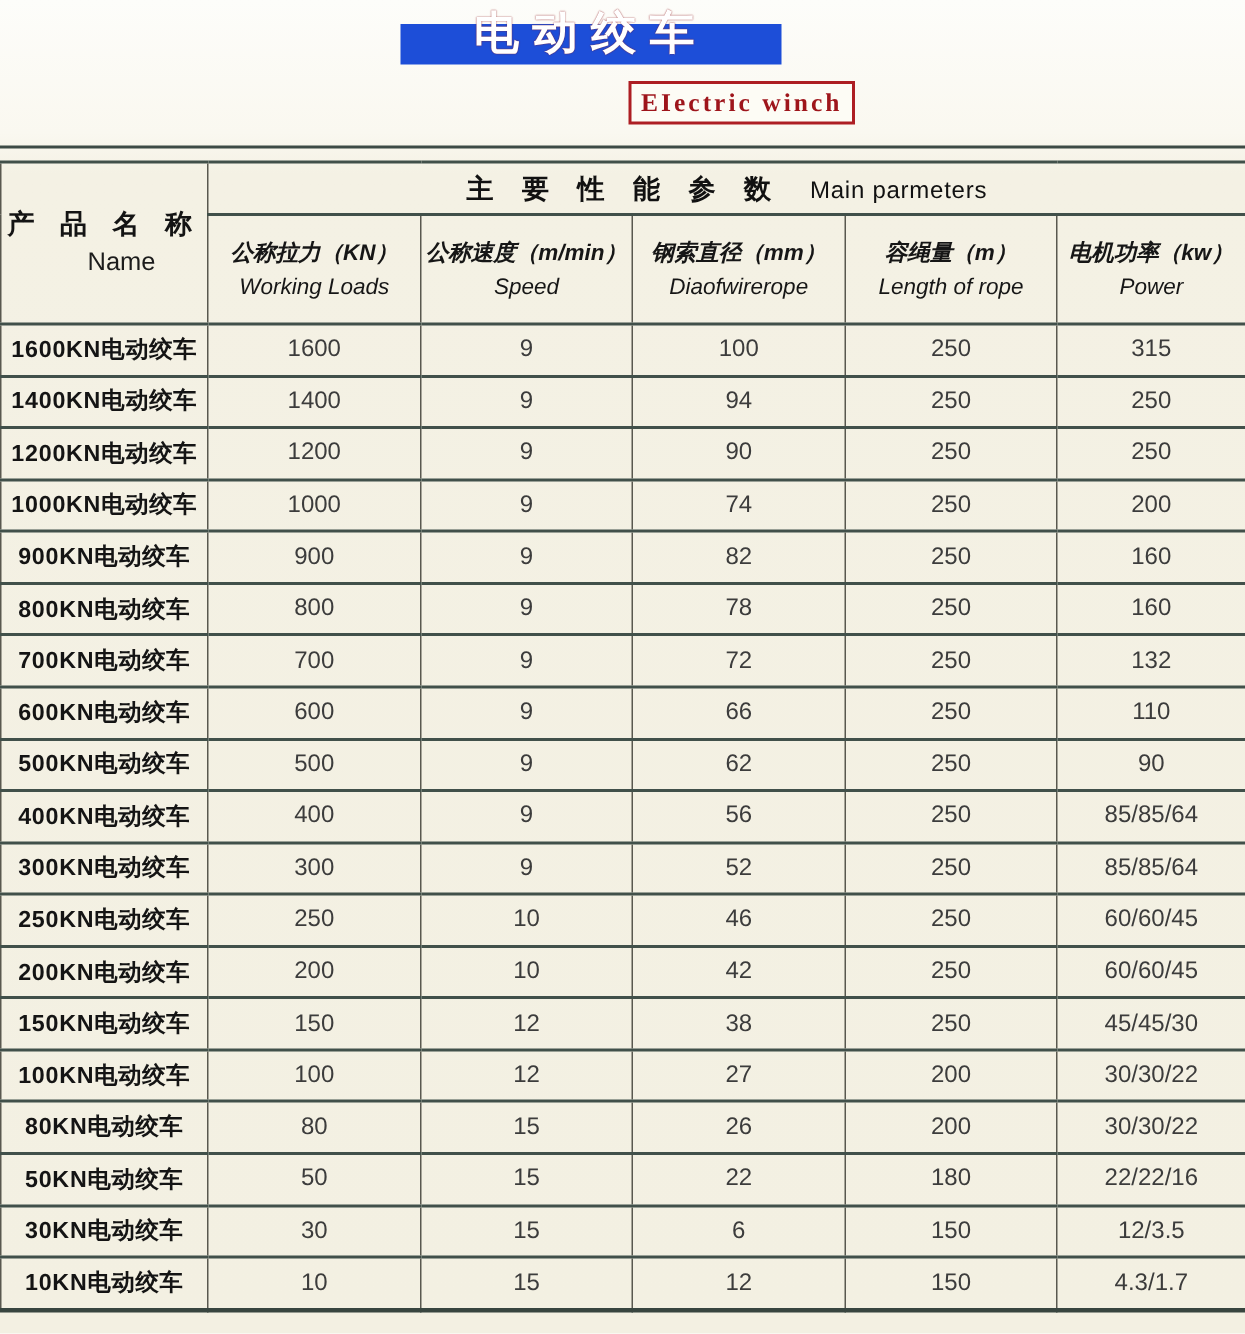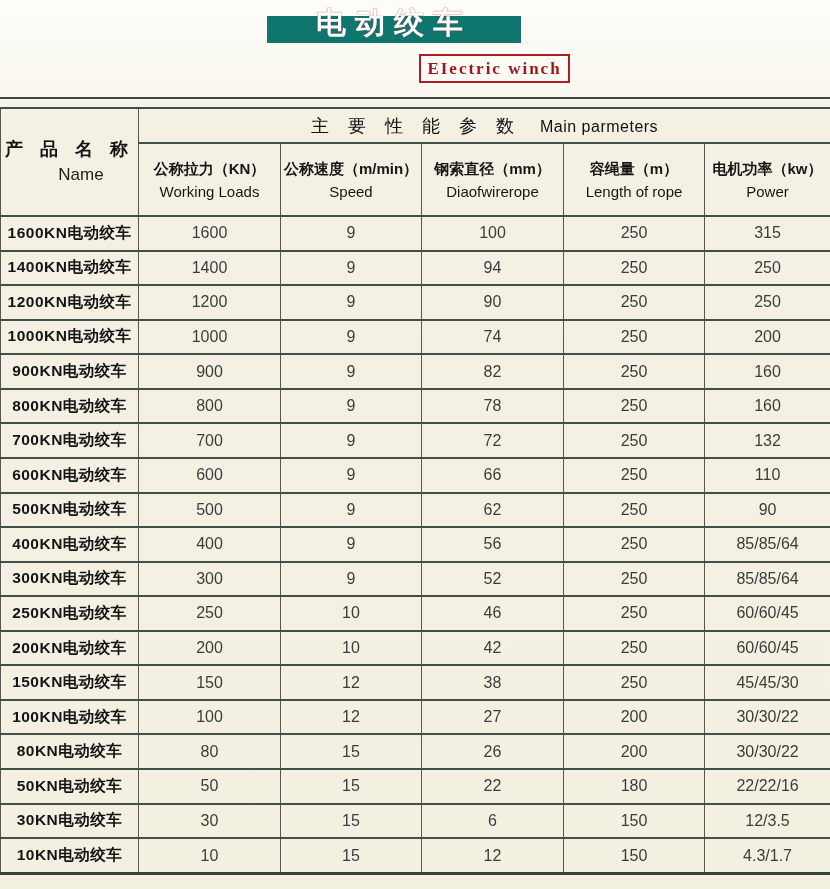--- a/index.html
+++ b/index.html
@@ -4,21 +4,21 @@
 <style>
   html,body{margin:0;padding:0;}
   body{
     width:830px;height:889px;position:relative;overflow:hidden;
     font-family:"Liberation Sans","DejaVu Sans",sans-serif;
     background:linear-gradient(180deg,#fdfdfa 0%,#faf8f0 10%,#f4f1e4 13%,#f3f0e2 100%);
   }
   
   .banner-band{
     position:absolute;left:267px;top:16px;width:254px;height:27px;
-    background:#0f766e;
+    background:#1d4ed8;
   }
   .banner-cn{
     position:absolute;left:0;top:-10px;width:100%;
     text-align:center;color:#ffffff;font-weight:bold;
     font-size:30px;letter-spacing:9px;line-height:34px;
     text-shadow:0 0 1px #8c1418;white-space:nowrap;
   }
   .banner-en-box{
     position:absolute;left:419px;top:54px;width:147px;height:25px;
     background:#fdfcf5;border:2px solid #ad1e23;
@@ -49,23 +49,23 @@
   table.spec{border-bottom:3px solid #38453f;}
   table.spec th{font-weight:normal;}
   .name-head{
     font-size:18px;color:#141414;line-height:26px;margin-top:45px;
   }
   .name-head .cn{font-weight:bold;letter-spacing:6px;display:block;}
   .name-head .en{display:block;font-size:17px;color:#1c1c1c;padding-left:23px;}
   .group-head{
     font-size:18px;color:#111;height:33px;white-space:nowrap;
   }
-  .group-head .cn{font-weight:normal;letter-spacing:7px;margin-right:14px;margin-top:43px;}
+  .group-head .cn{font-weight:bold;letter-spacing:7px;margin-right:14px;margin-top:43px;}
   .group-head .en{font-size:16px;letter-spacing:0.5px;}
-  .sub-head{height:71px;font-size:15px;color:#161616;line-height:23px;}
+  .sub-head{height:71px;font-size:15px;color:#161616;line-height:23px;font-style:italic;}
   .sub-head .cn{display:block;font-weight:bold;}
   .sub-head .en{display:block;}
   td.name-cell{
     font-weight:bold;font-size:15.5px;color:#141414;letter-spacing:0.5px;
   }
   td.value-cell{font-size:16px;color:#3c3c3c;}
 </style>
 </head>
 <body>
 

